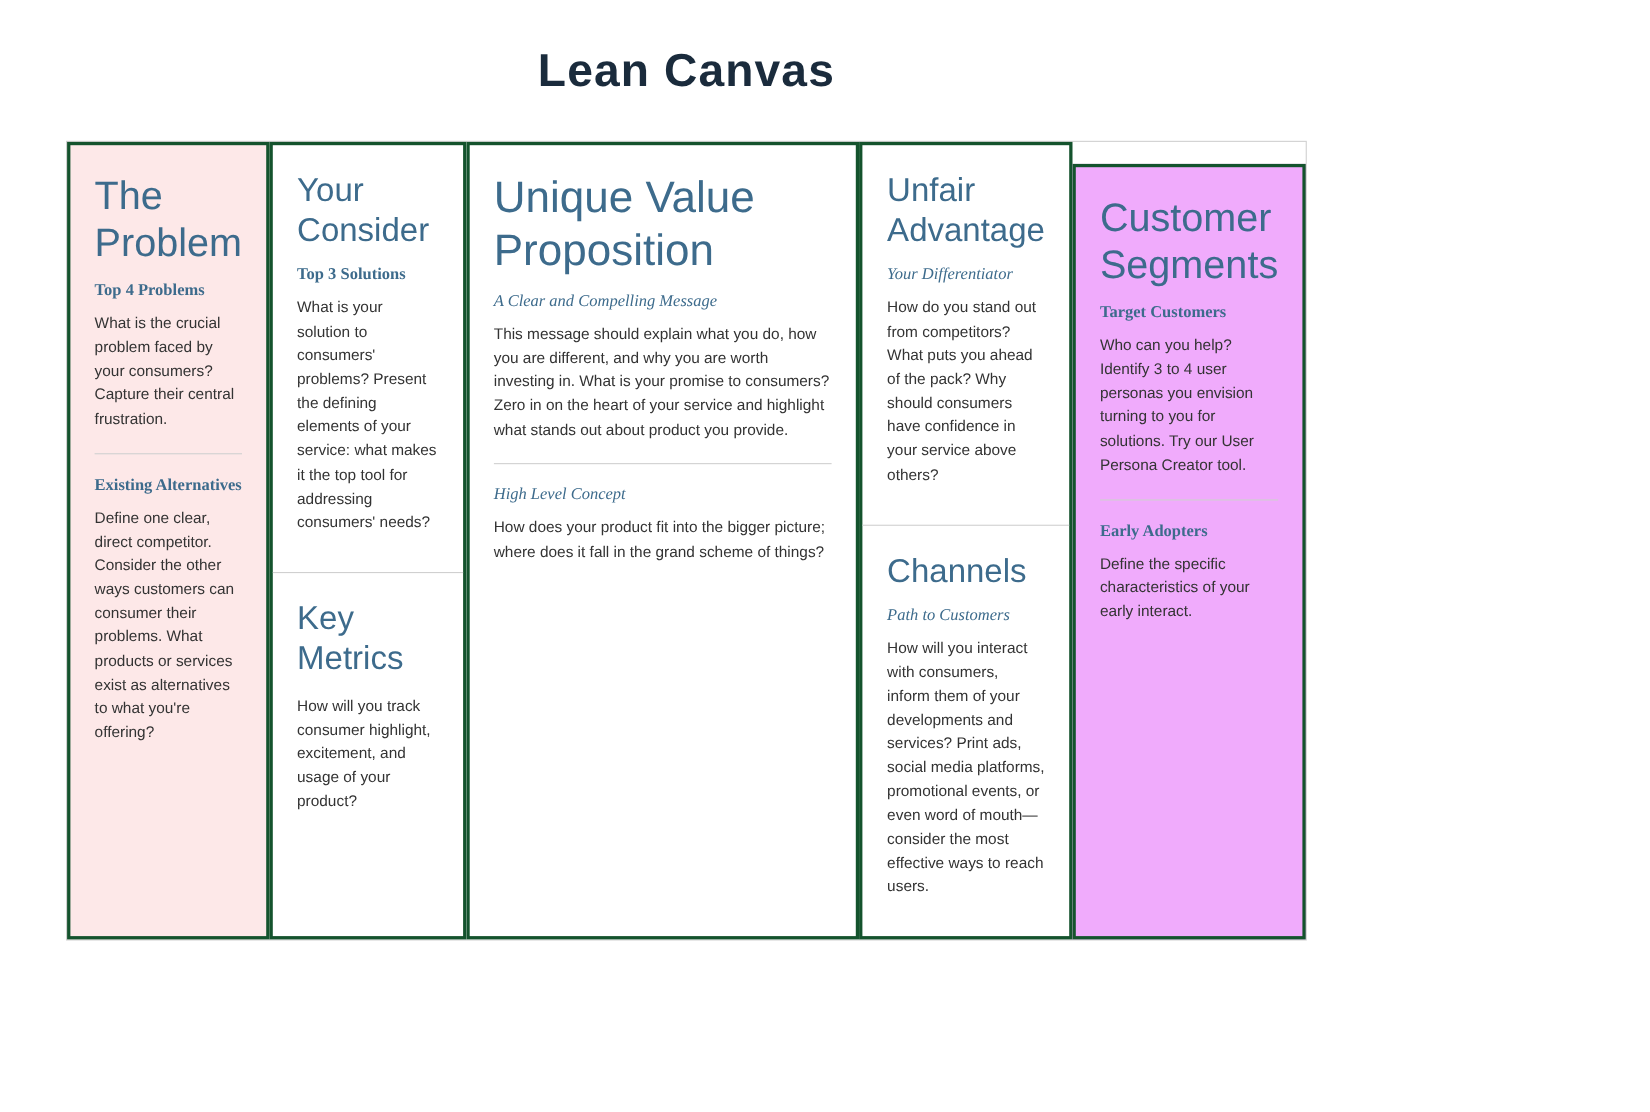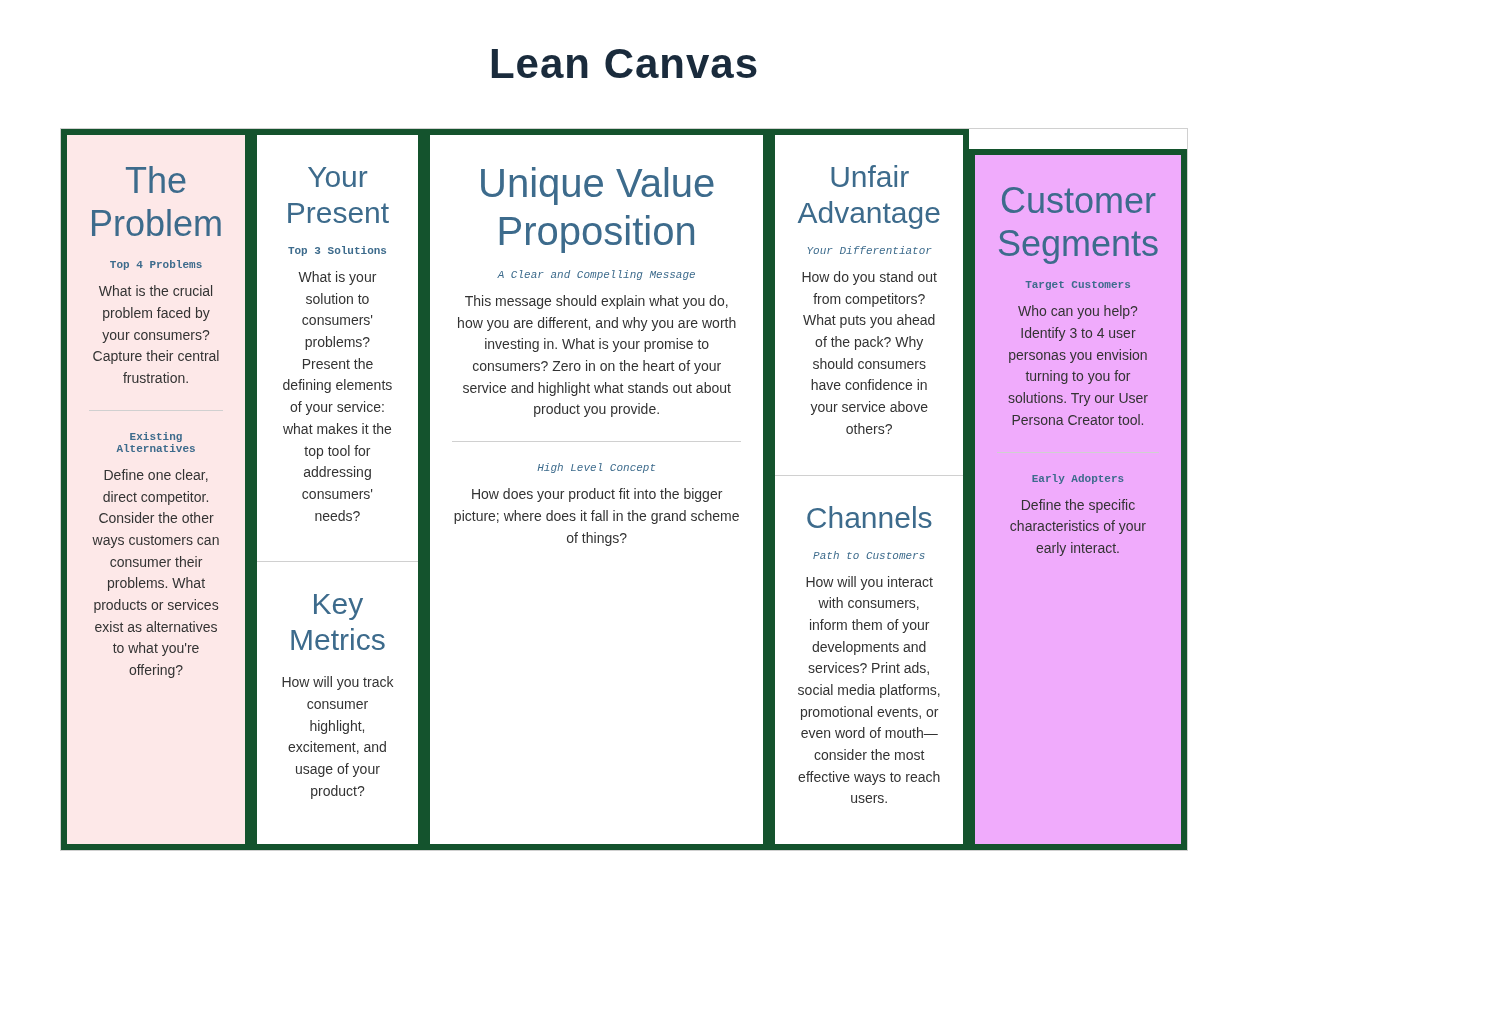--- a/index.html
+++ b/index.html
@@ -33,22 +33,21 @@
     .canvas-grid {
       display: grid;
       grid-template-columns: 1fr 1fr 2fr 1fr 1fr;
       grid-template-rows: auto auto;
       gap: 0;
       border: 1px solid #d0d0d0;
     }
 
     .cell {
       padding: 24px 22px;
-      border: 6px solid #14532d;
-      text-align: center;
+      border: 3px solid #14532d;
     }
 
     
     .cell-problem {
       grid-column: 1;
       grid-row: 1 / 3;
       background-color: #fde8e8;
     }
 
     
@@ -79,22 +78,22 @@
     .section-title-large {
       font-size: 36px;
     }
 
     .section-title-xlarge {
       font-size: 40px;
     }
 
     
     .sub-heading {
-      font-family: Liberation Mono, monospace;
-      font-size: 11px;
+      font-family: Liberation Serif, serif;
+      font-size: 15px;
       font-weight: 600;
       color: #3d6b8c;
       margin-bottom: 10px;
       margin-top: 20px;
     }
 
     .sub-heading:first-of-type {
       margin-top: 0;
     }
 
@@ -149,21 +148,21 @@
       <p class="sub-heading">Top 4 Problems</p>
       <p class="body-text">What is the crucial problem faced by your consumers? Capture their central frustration.</p>
       <hr class="divider">
       <p class="sub-heading">Existing Alternatives</p>
       <p class="body-text">Define one clear, direct competitor. Consider the other ways customers can consumer their problems. What products or services exist as alternatives to what you're offering?</p>
     </div>
 
     <div class="cell" style="grid-column:2; grid-row:1/3; padding:0;">
       <div class="cell-solution-inner">
         <div class="cell-solution-top" style="padding:24px 22px;">
-          <h2 class="section-title">Your Present</h2>
+          <h2 class="section-title">Your Consider</h2>
           <p class="sub-heading">Top 3 Solutions</p>
           <p class="body-text">What is your solution to consumers' problems? Present the defining elements of your service: what makes it the top tool for addressing consumers' needs?</p>
         </div>
         <div class="cell-solution-bottom" style="padding:24px 22px;">
           <h2 class="section-title">Key Metrics</h2>
           <p class="body-text">How will you track consumer highlight, excitement, and usage of your product?</p>
         </div>
       </div>
     </div>
 

